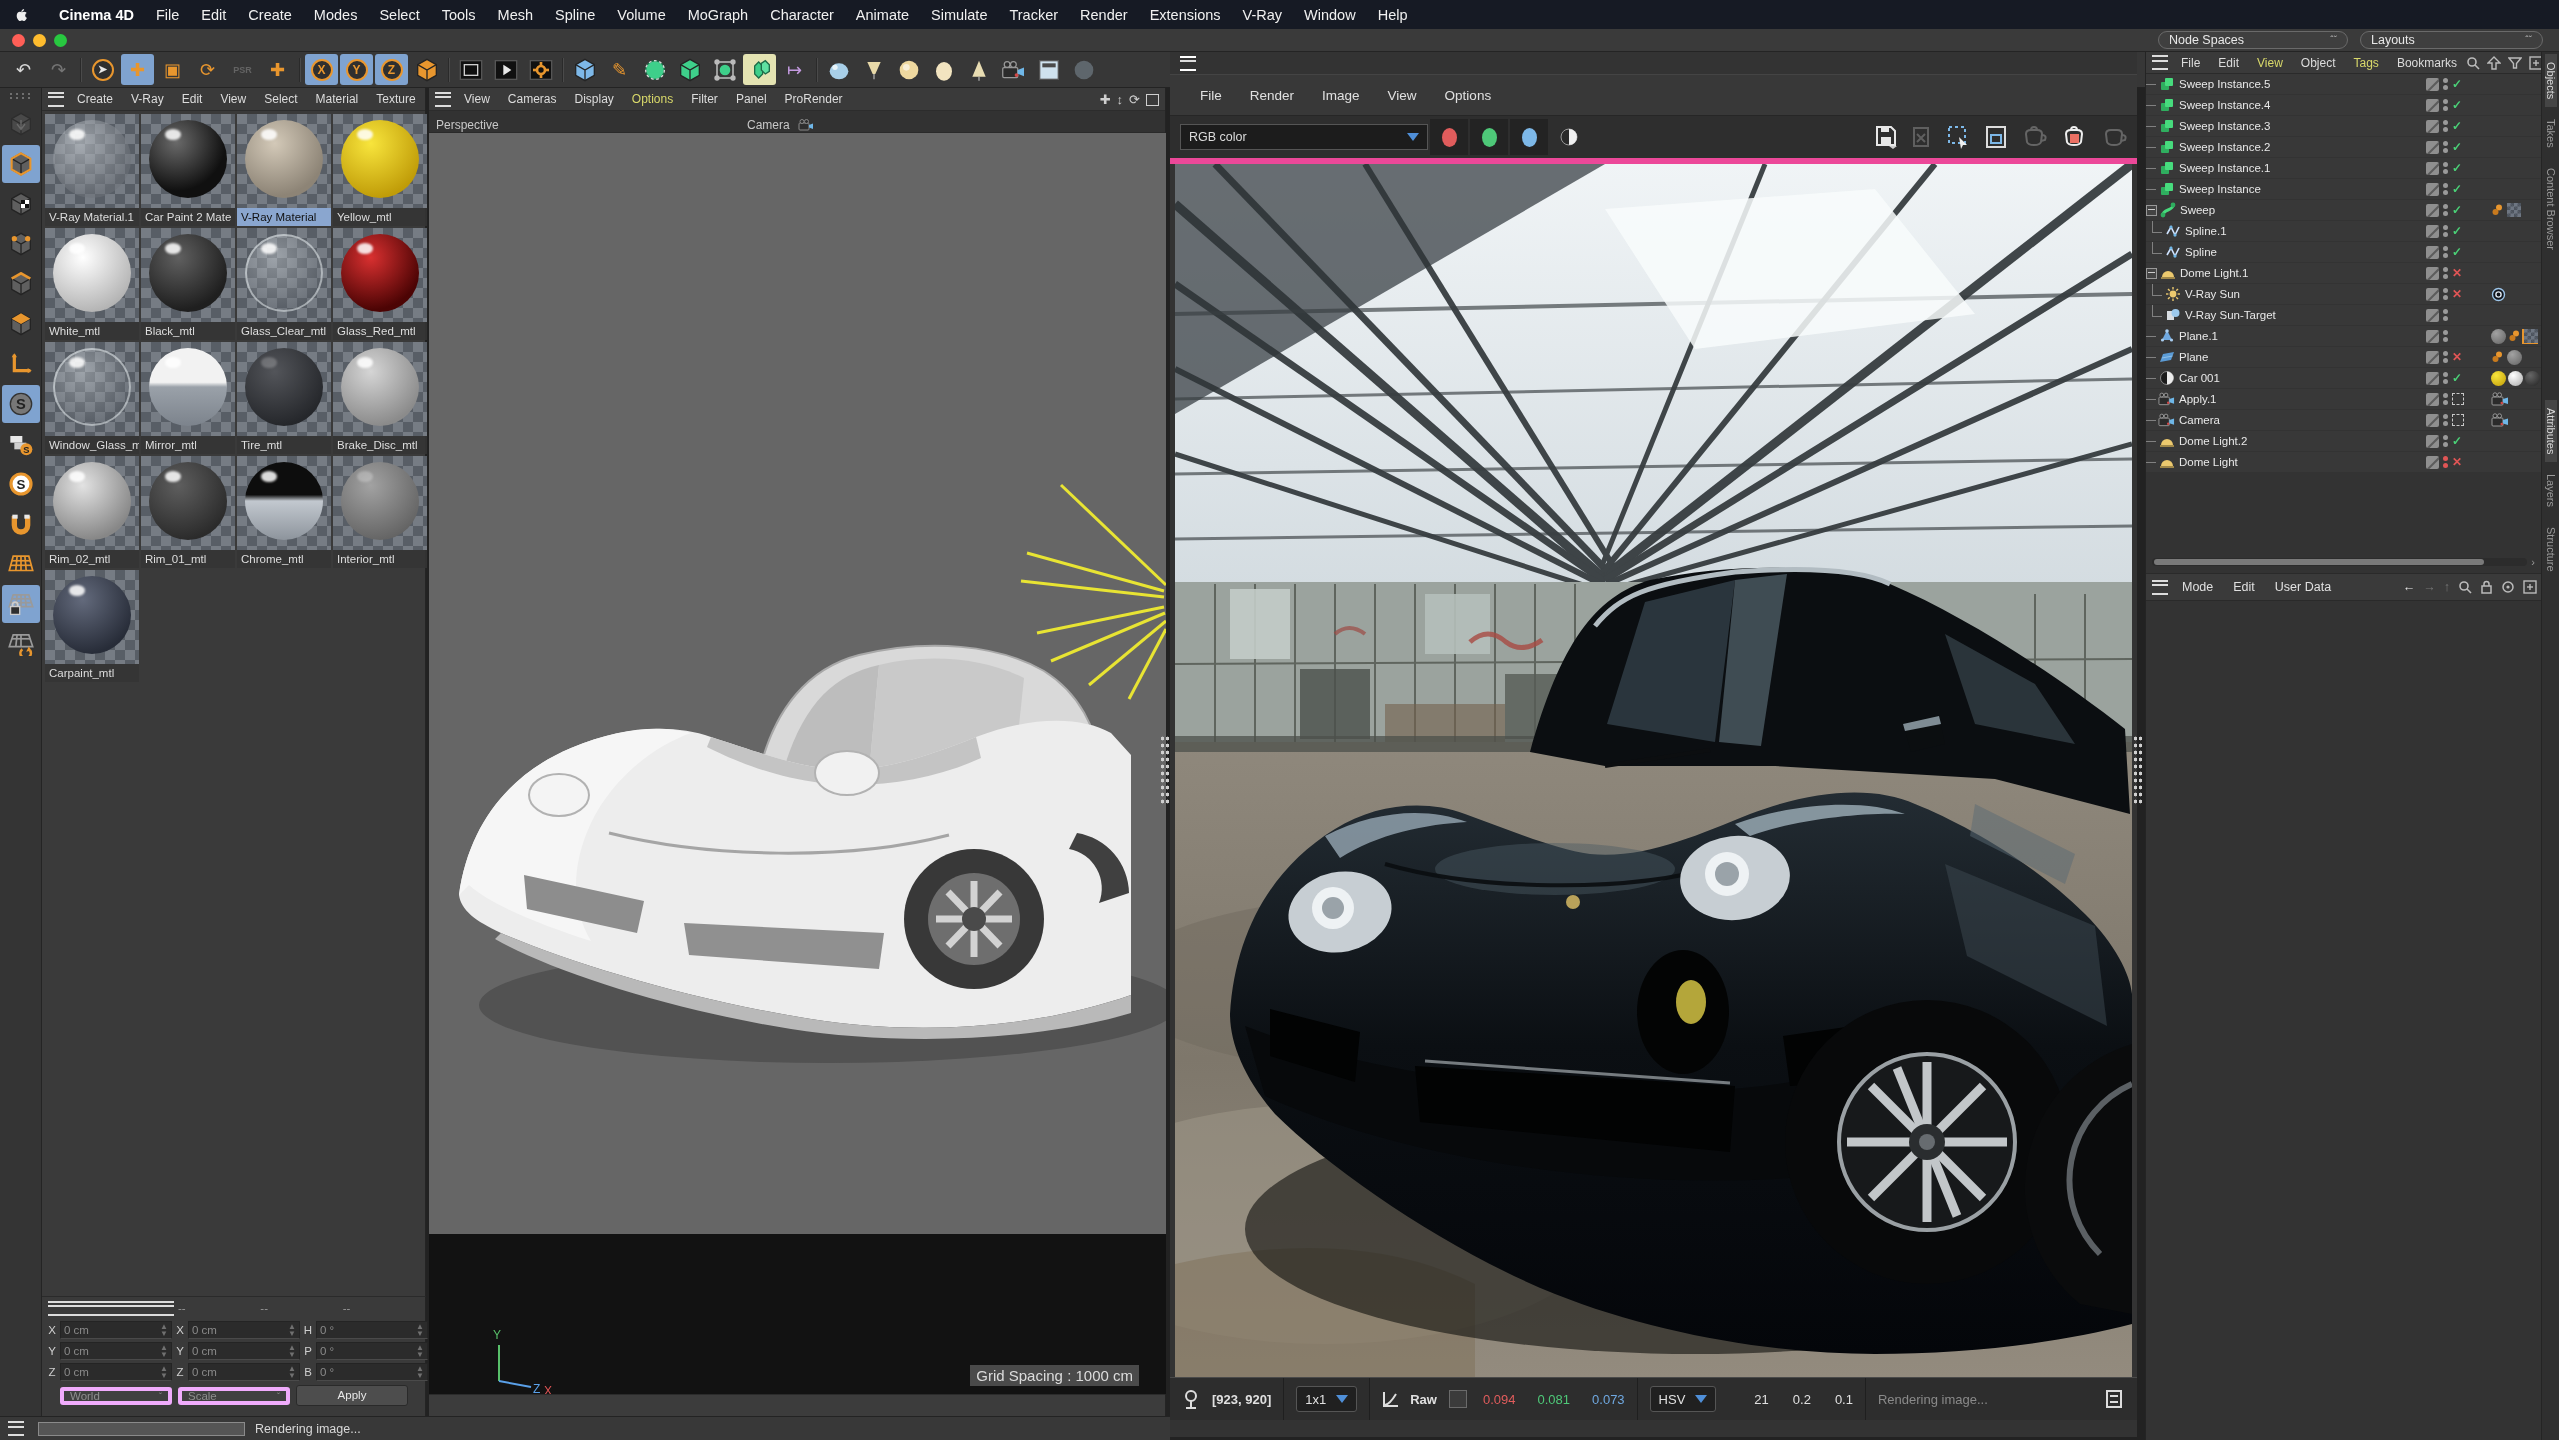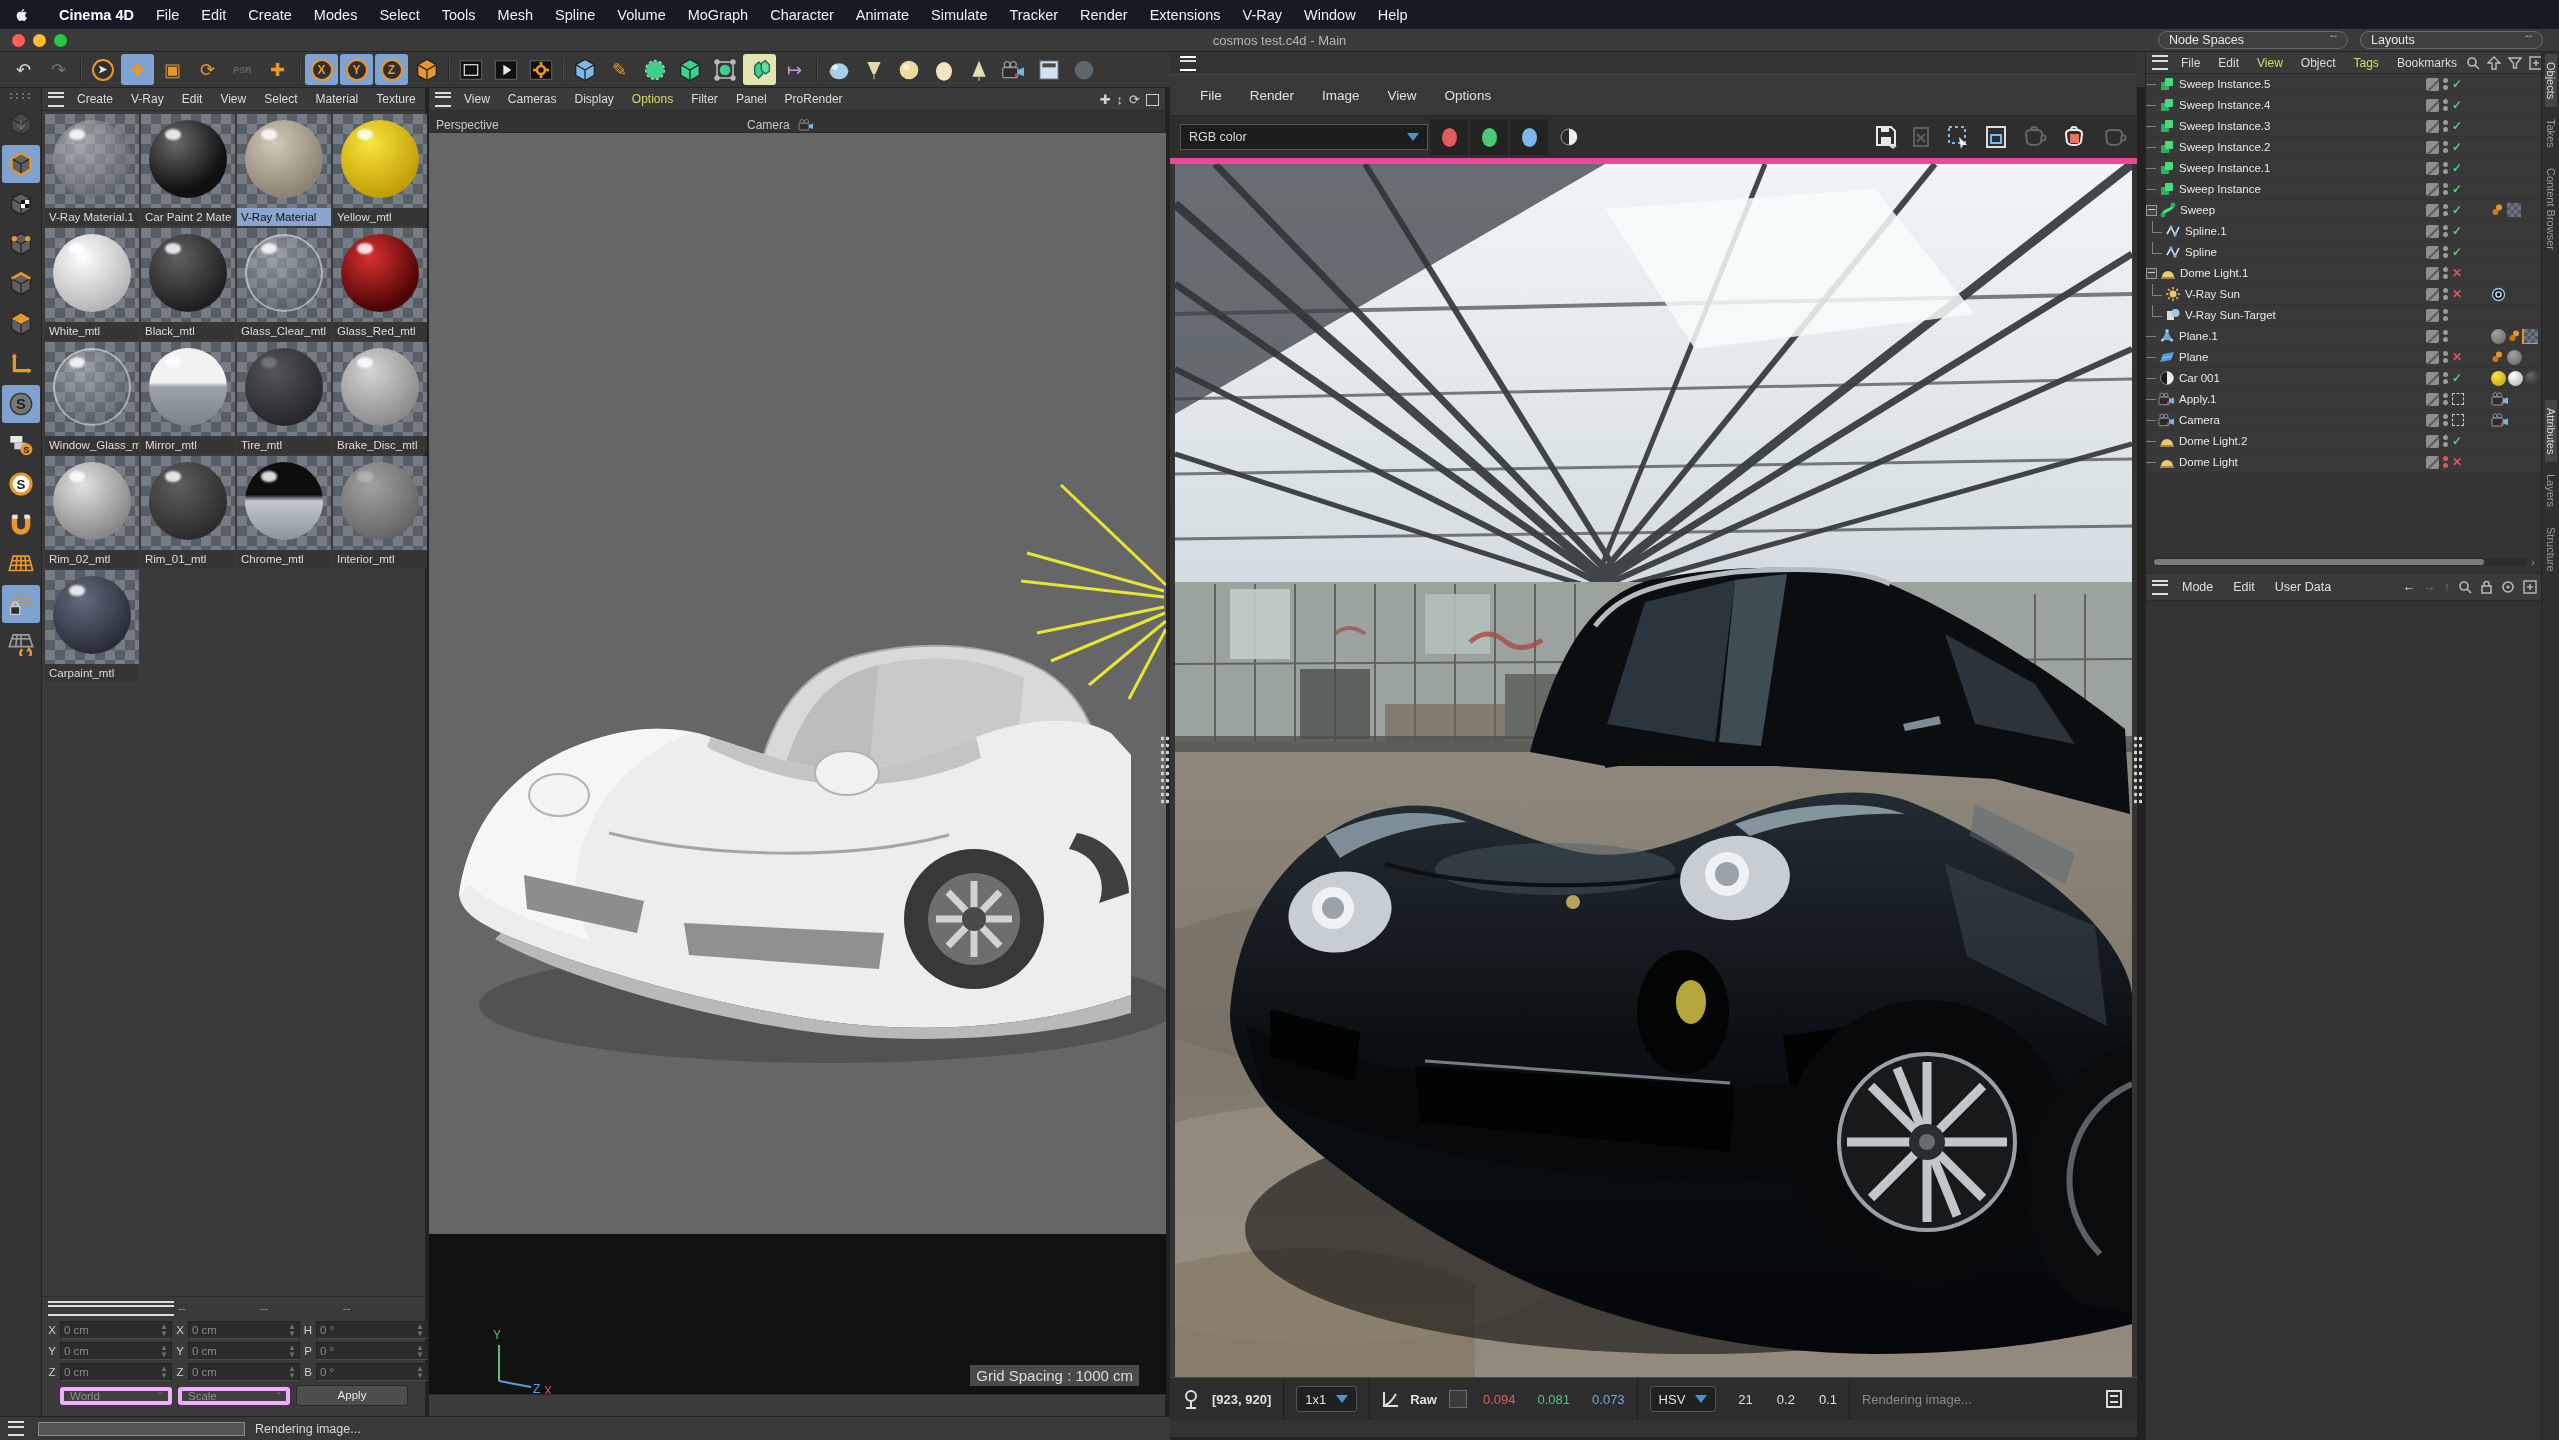--- a/index.html
+++ b/index.html
@@ -180,21 +180,20 @@
       <span class="mi">V-Ray</span>
       <span class="mi">Window</span>
       <span class="mi">Help</span>
     </span>
 </div>
 
 <div id="titlebar" class="abs">
   <span class="tl" style="left:12px;background:#ff5f57;"></span>
   <span class="tl" style="left:33px;background:#febc2e;"></span>
   <span class="tl" style="left:54px;background:#28c840;"></span>
-  <span class="t-title">cosmos test.c4d - Main</span>
   <span class="hdd" style="left:2158px;width:190px;">
     <span>Node Spaces</span>
       <span class="chev">ˆˇ</span>
   </span>
   <span class="hdd" style="left:2360px;width:183px;">
     <span>Layouts</span>
       <span class="chev">ˆˇ</span>
   </span>
 </div>
 
@@ -981,21 +980,21 @@
     <span style="margin-left:10px;font-weight:bold;">Raw</span>
     <span class="swatch" style="margin-left:12px;"></span>
     <span class="rv" style="margin-left:16px;">0.094</span>
     <span class="gv" style="margin-left:22px;">0.081</span>
     <span class="bv" style="margin-left:22px;">0.073</span>
     <span class="vsep"></span>
     <span class="valbox">
         <span>HSV</span>
         <span class="btri"></span>
       </span>
-    <span style="margin-left:22px;">21</span>
+    <span style="margin-left:38px;">21</span>
     <span style="margin-left:24px;">0.2</span>
     <span style="margin-left:24px;">0.1</span>
     <span class="vsep"></span>
     <span class="dimtext">Rendering image...</span>
     <svg width="18" height="18" viewBox="0 0 18 18" style="margin-left:auto;margin-right:14px;">
         <rect x="2" y="1" width="14" height="16" fill="none" stroke="#ddd" stroke-width="2"></rect>
         <line x1="5" y1="6" x2="13" y2="6" stroke="#ddd" stroke-width="2"></line>
         <line x1="5" y1="12" x2="13" y2="12" stroke="#ddd" stroke-width="2"></line>
       </svg>
   </div>

